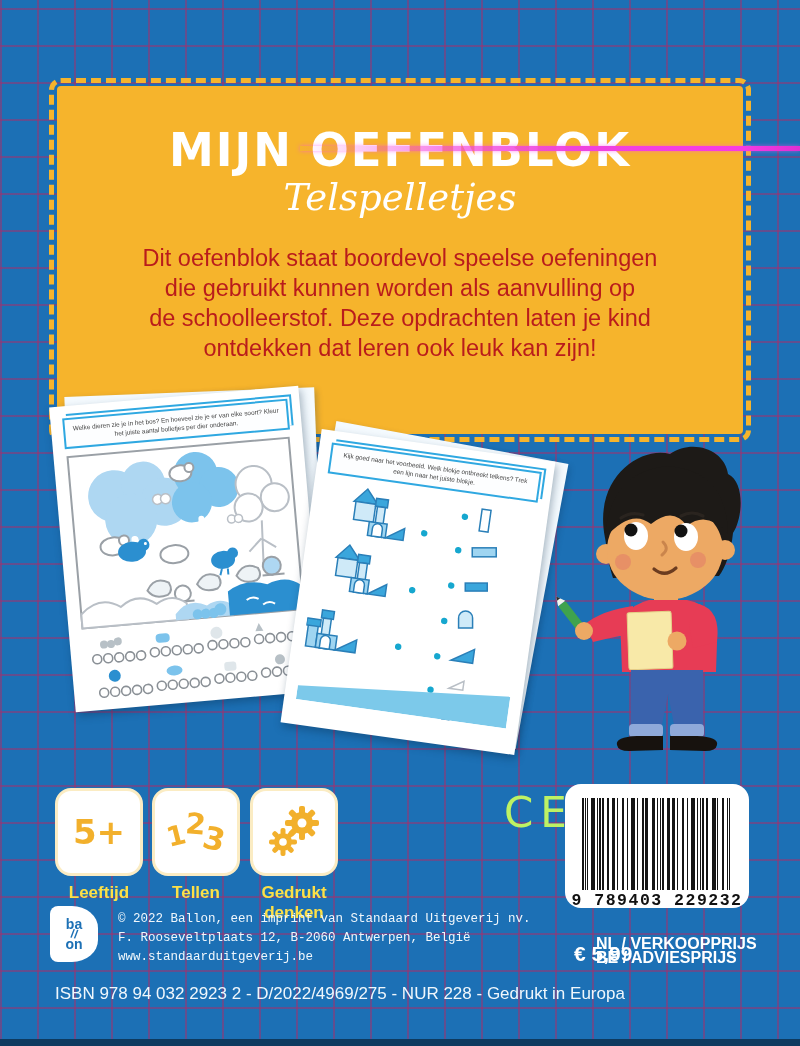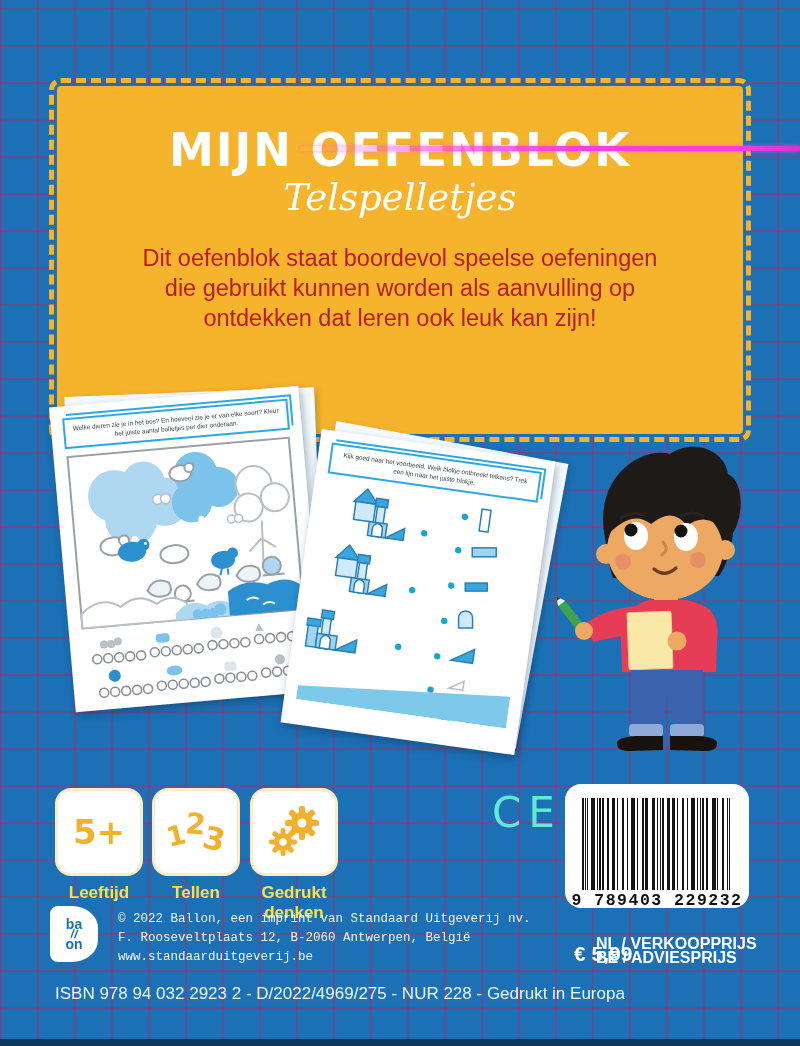--- a/index.html
+++ b/index.html
@@ -64,21 +64,21 @@
     text-align:center;width:100px;margin-left:-6px;
   }
   .age-icon{font-size:34px;font-weight:800;color:#f2b02c;font-family:"DejaVu Sans",sans-serif;}
   .digits-icon span{display:inline-block;font-weight:800;color:#f2b02c;font-family:"DejaVu Sans",sans-serif;}
   .d1{font-size:27px;transform:rotate(-14deg) translateY(3px);}
   .d2{font-size:29px;transform:rotate(5deg) translateY(-8px);}
   .d3{font-size:31px;transform:rotate(14deg) translateY(7px);}
 
   
   .ce-mark{
-    left:492px;top:788px;color:#5eead4;font-family:"DejaVu Sans",sans-serif;
+    left:504px;top:788px;color:#bef264;font-family:"DejaVu Sans",sans-serif;
     font-size:42px;font-weight:500;letter-spacing:7px;z-index:2;
   }
   .barcode-box{
     left:565px;top:784px;width:184px;height:124px;background:#ffffff;
     border-radius:16px;z-index:2;text-align:center;
   }
   .barcode-bars{
     margin:14px 17px 0;height:92px;
     background:
       repeating-linear-gradient(90deg,#141414 0 2px,transparent 2px 5px,#141414 5px 6px,
@@ -109,20 +109,21 @@
 <body>
 
 <div class="abs magenta-line"></div>
 
 <div class="abs yellow-panel">
   <div class="cover-title">MIJN OEFENBLOK</div>
   <div class="cover-subtitle">Telspelletjes</div>
   <div class="cover-desc">
     <div>Dit oefenblok staat boordevol speelse oefeningen</div>
     <div>die gebruikt kunnen worden als aanvulling op</div>
+    <div>de schoolleerstof. Deze opdrachten laten je kind</div>
     <div>ontdekken dat leren ook leuk kan zijn!</div>
   </div>
 </div>
 
 <div class="abs page-back ws-left-back"></div>
 <div class="abs page ws-left">
   <div class="ws-header">Welke dieren zie je in het bos? En hoeveel zie je er van elke soort? Kleur het juiste aantal bolletjes per dier onderaan.</div>
   <svg width="226" height="262" viewBox="0 0 226 262" style="margin:0 12px">
     <rect x="2" y="2" width="222" height="172" fill="#ffffff" stroke="#9aa0a6" stroke-width="2"></rect>
 

